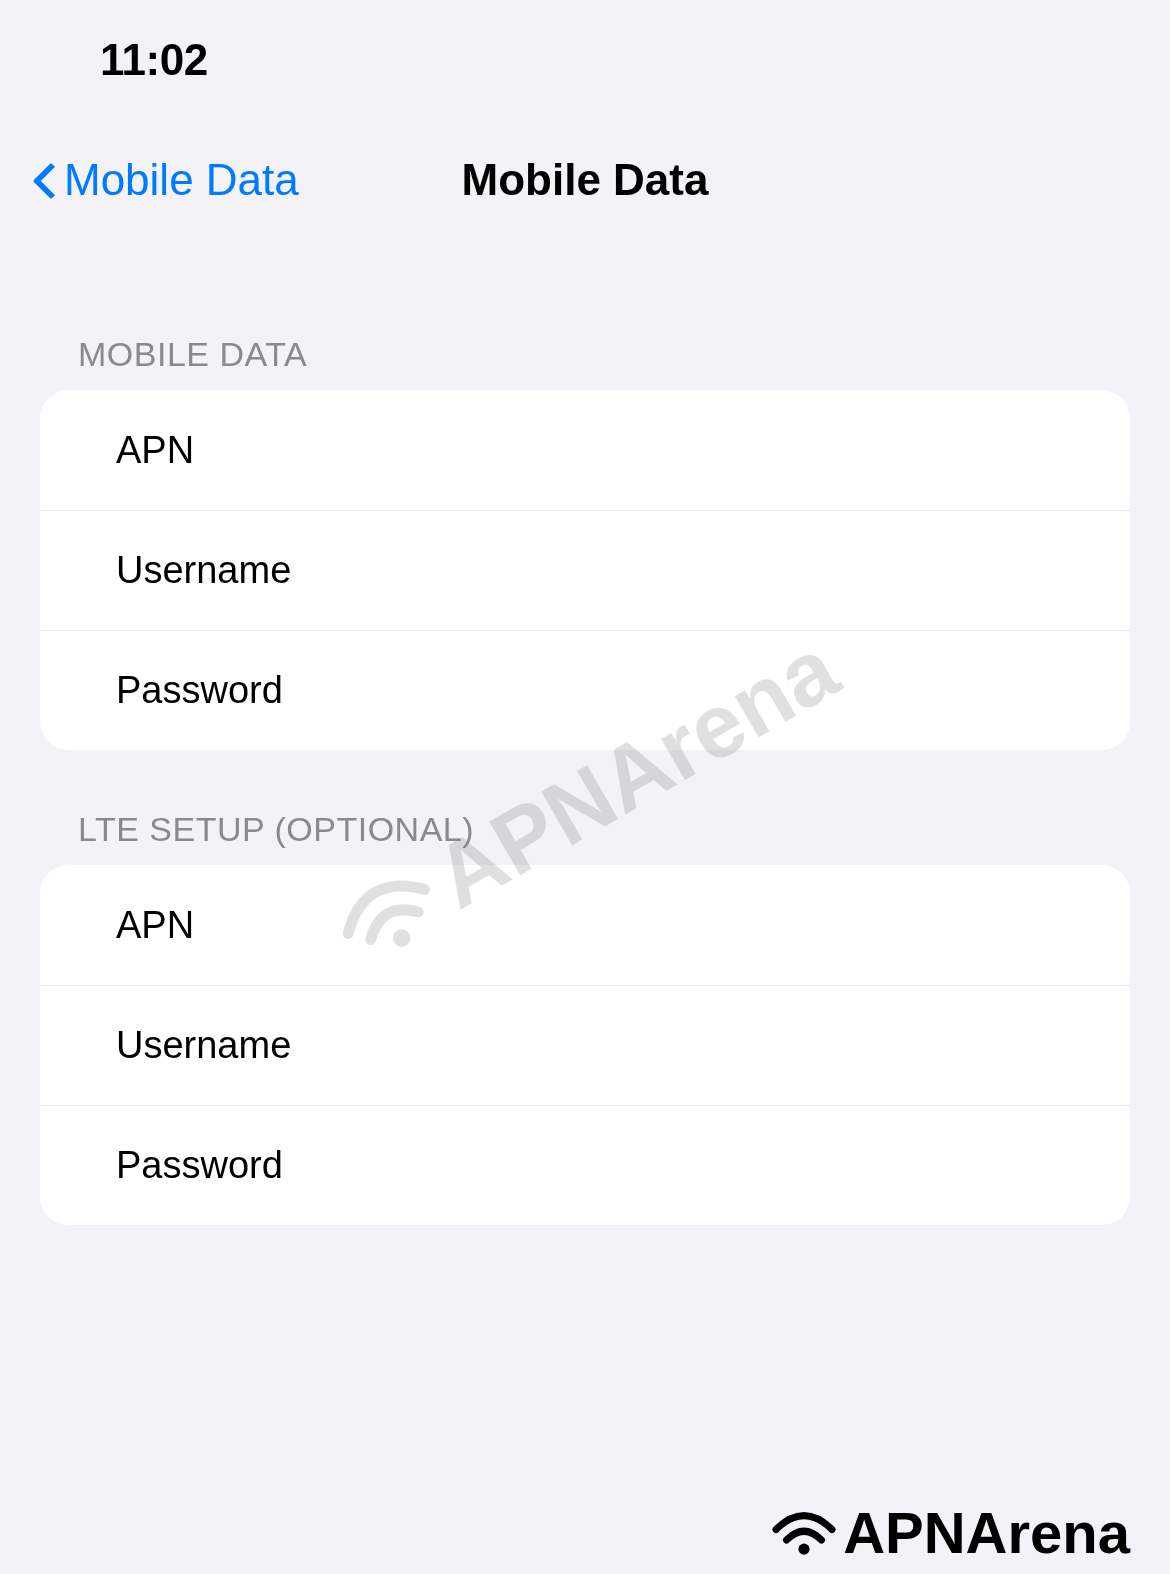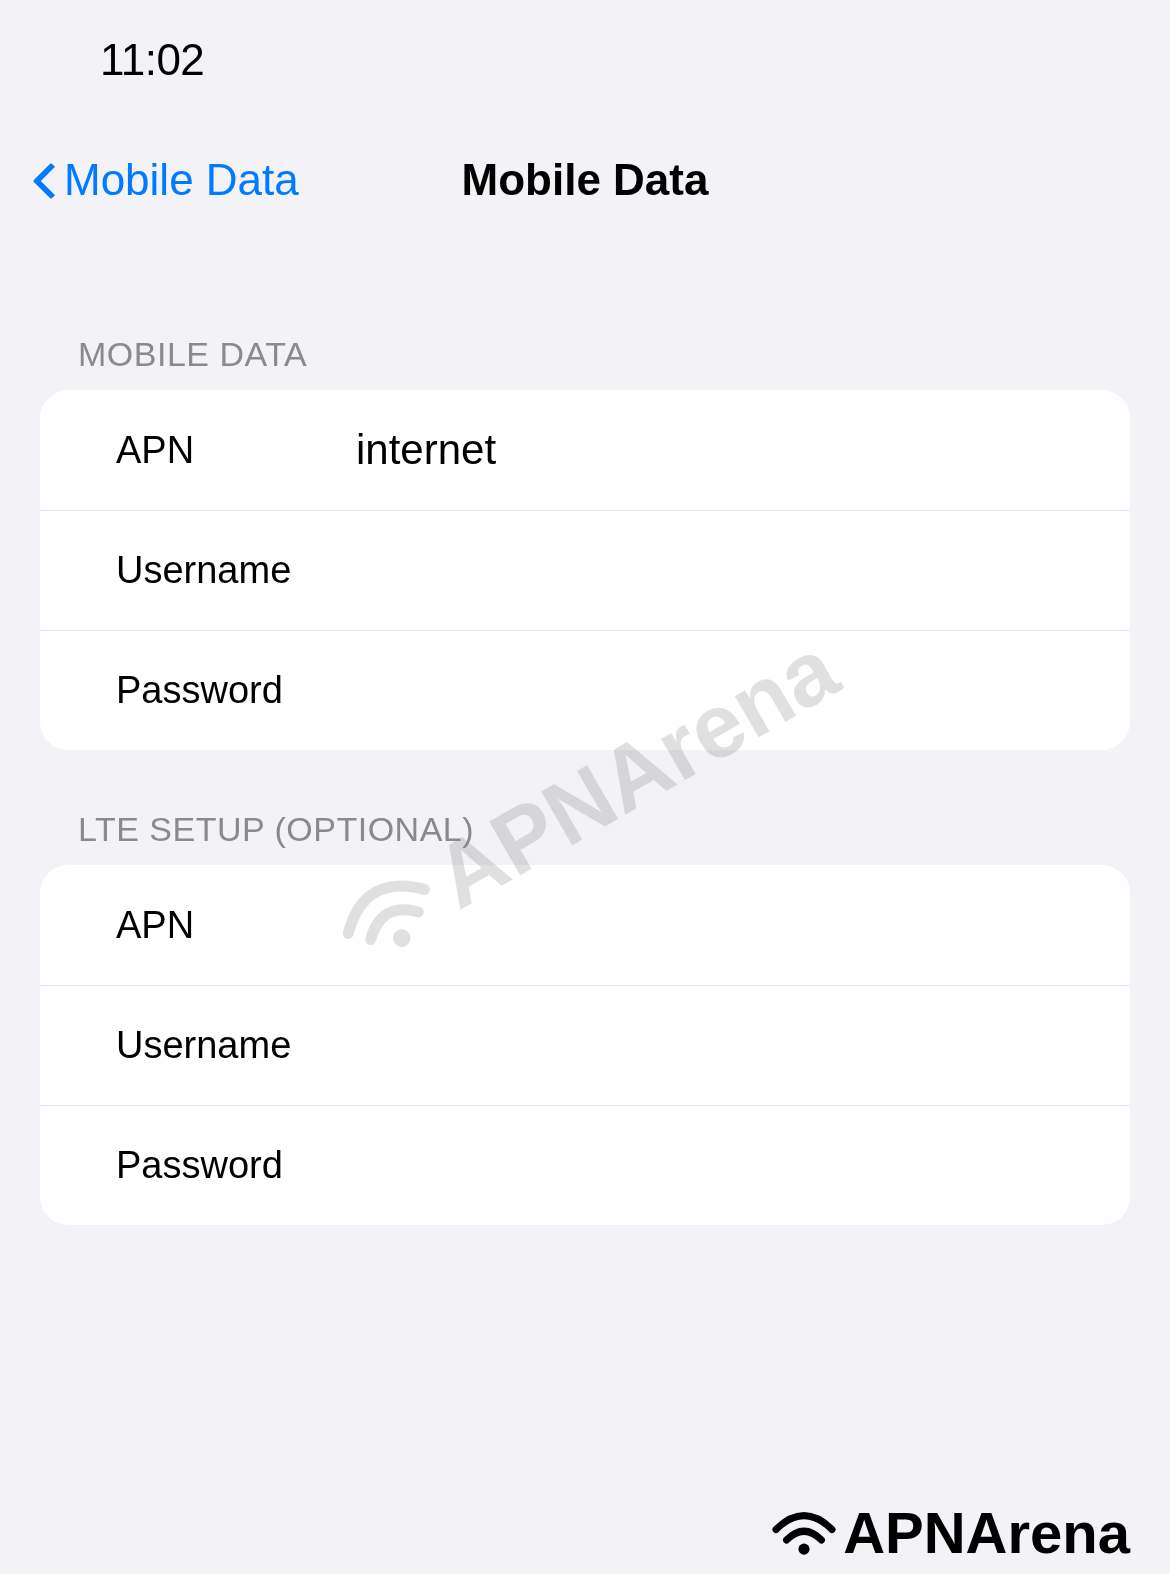--- a/index.html
+++ b/index.html
@@ -16,21 +16,21 @@
       overflow: hidden;
     }
     .status-bar {
       display: flex;
       justify-content: space-between;
       align-items: center;
       padding: 35px 60px 20px 100px;
     }
     .status-time {
       font-size: 44px;
-      font-weight: 400;
+      font-weight: 700;
       color: #000;
       letter-spacing: -0.5px;
       text-align: center;
     }
     .status-right {
       display: flex;
       align-items: center;
       gap: 8px;
     }
     .signal-bars {
@@ -210,21 +210,20 @@
     <div class="chevron-left"></div>
     <span>Mobile Data</span>
   </div>
   <div class="nav-title">Mobile Data</div>
 </div>
 
 <div class="section-header first">MOBILE DATA</div>
 <div class="section-group">
   <div class="form-row">
     <div class="form-label">APN</div>
-    <input class="form-value" value="internet" style="">
   </div>
   <div class="form-row">
     <div class="form-label">Username</div>
     <input class="form-value" value="" style="">
   </div>
   <div class="form-row">
     <div class="form-label">Password</div>
     <input class="form-value" type="password" value="" style="">
   </div>
 </div>

